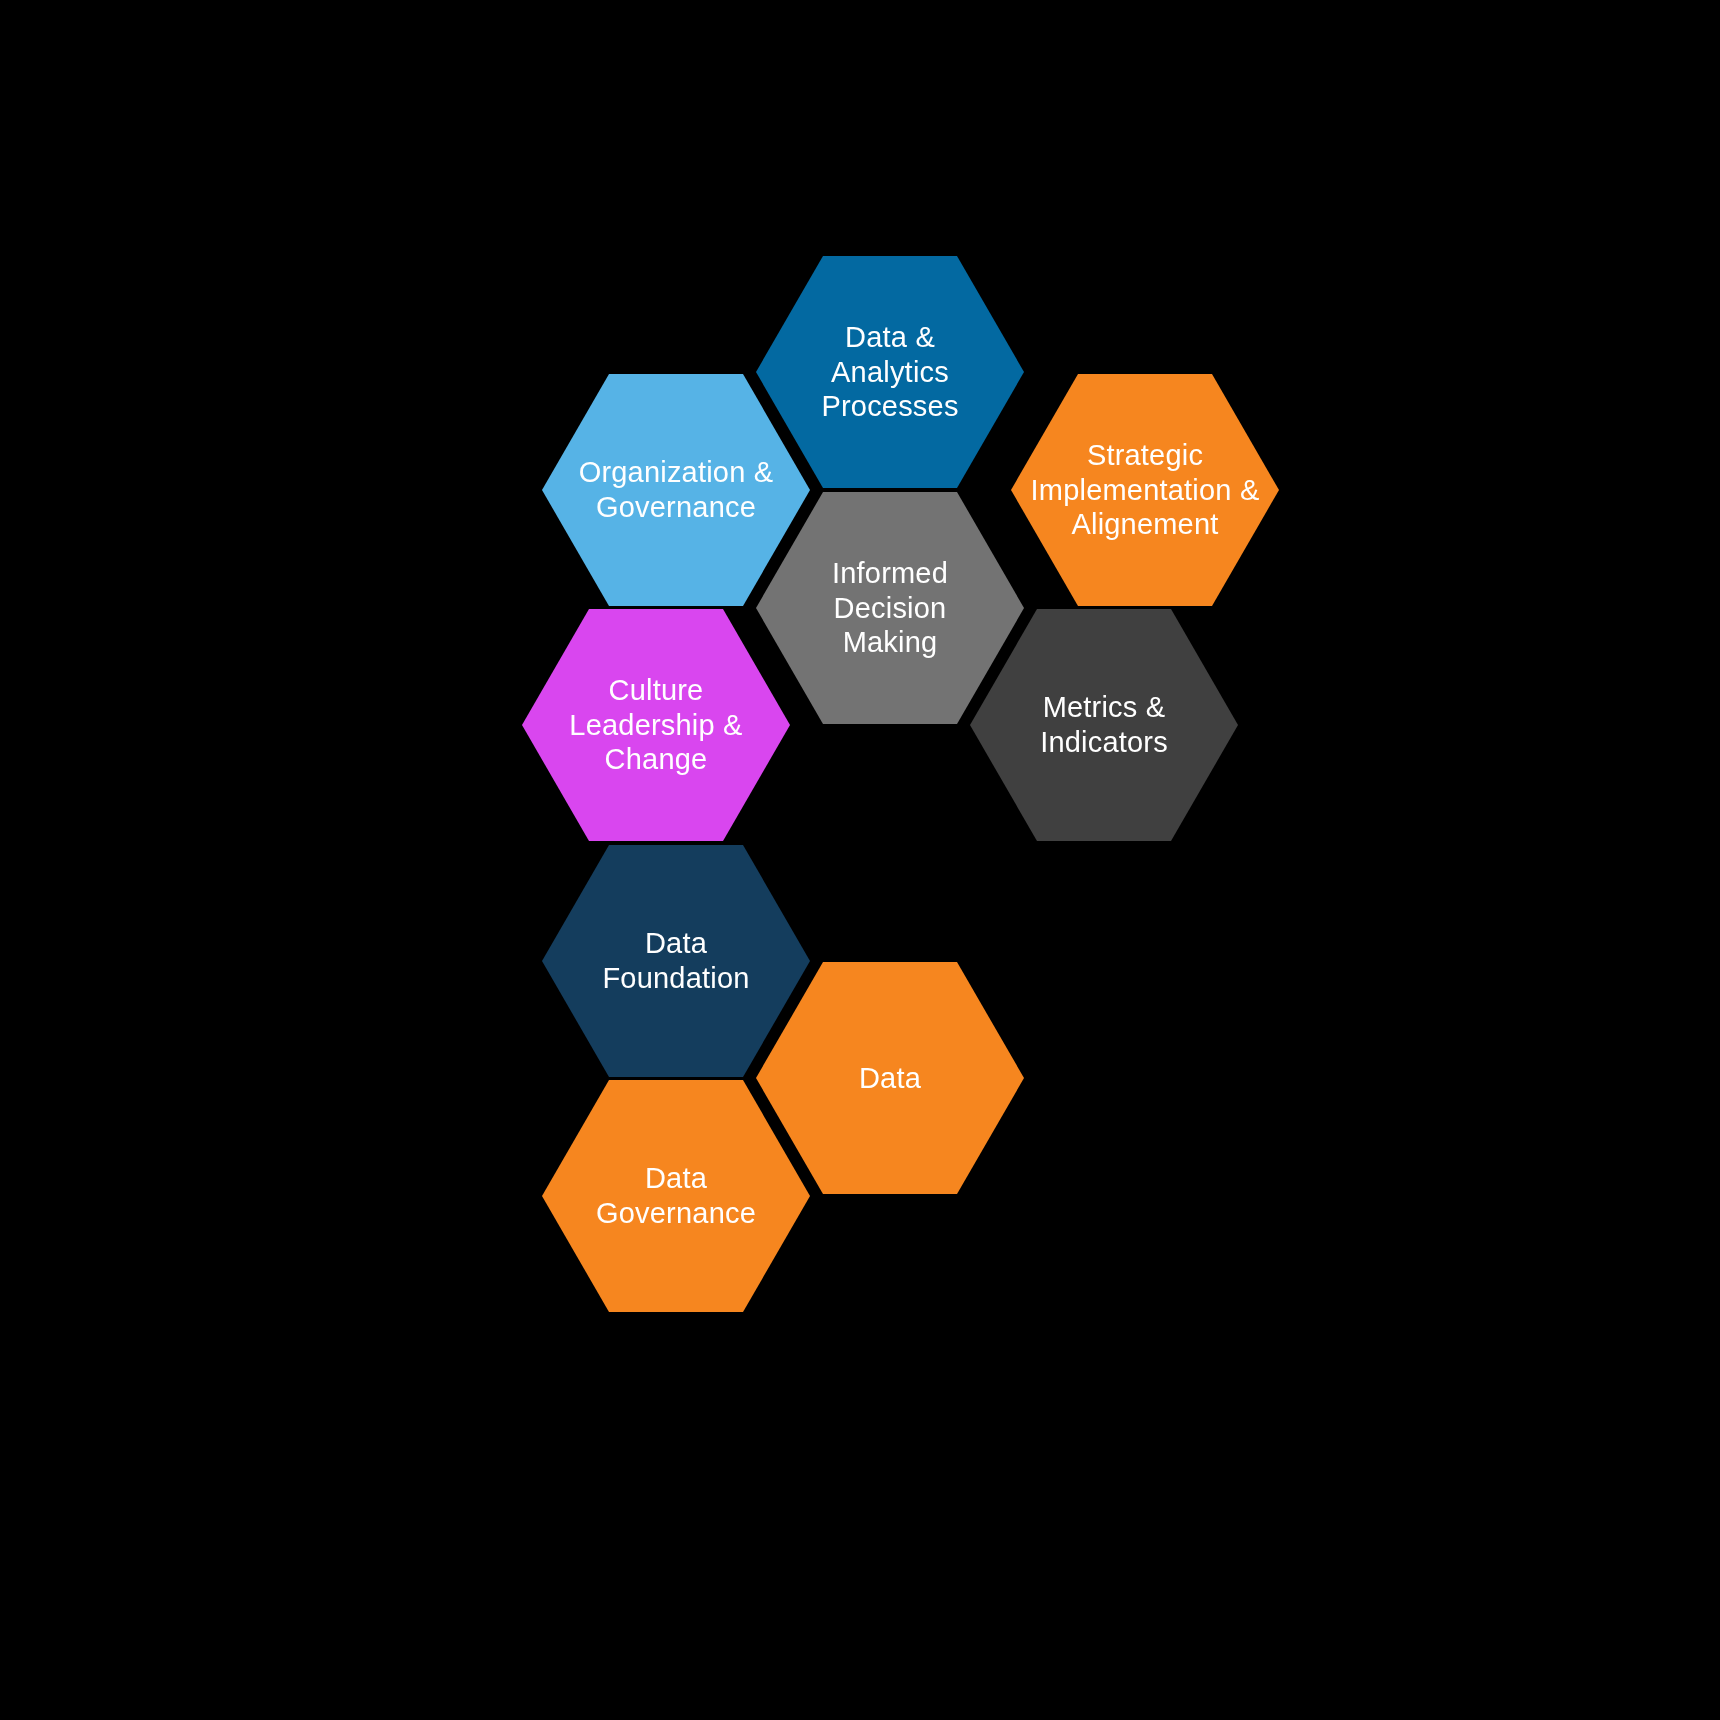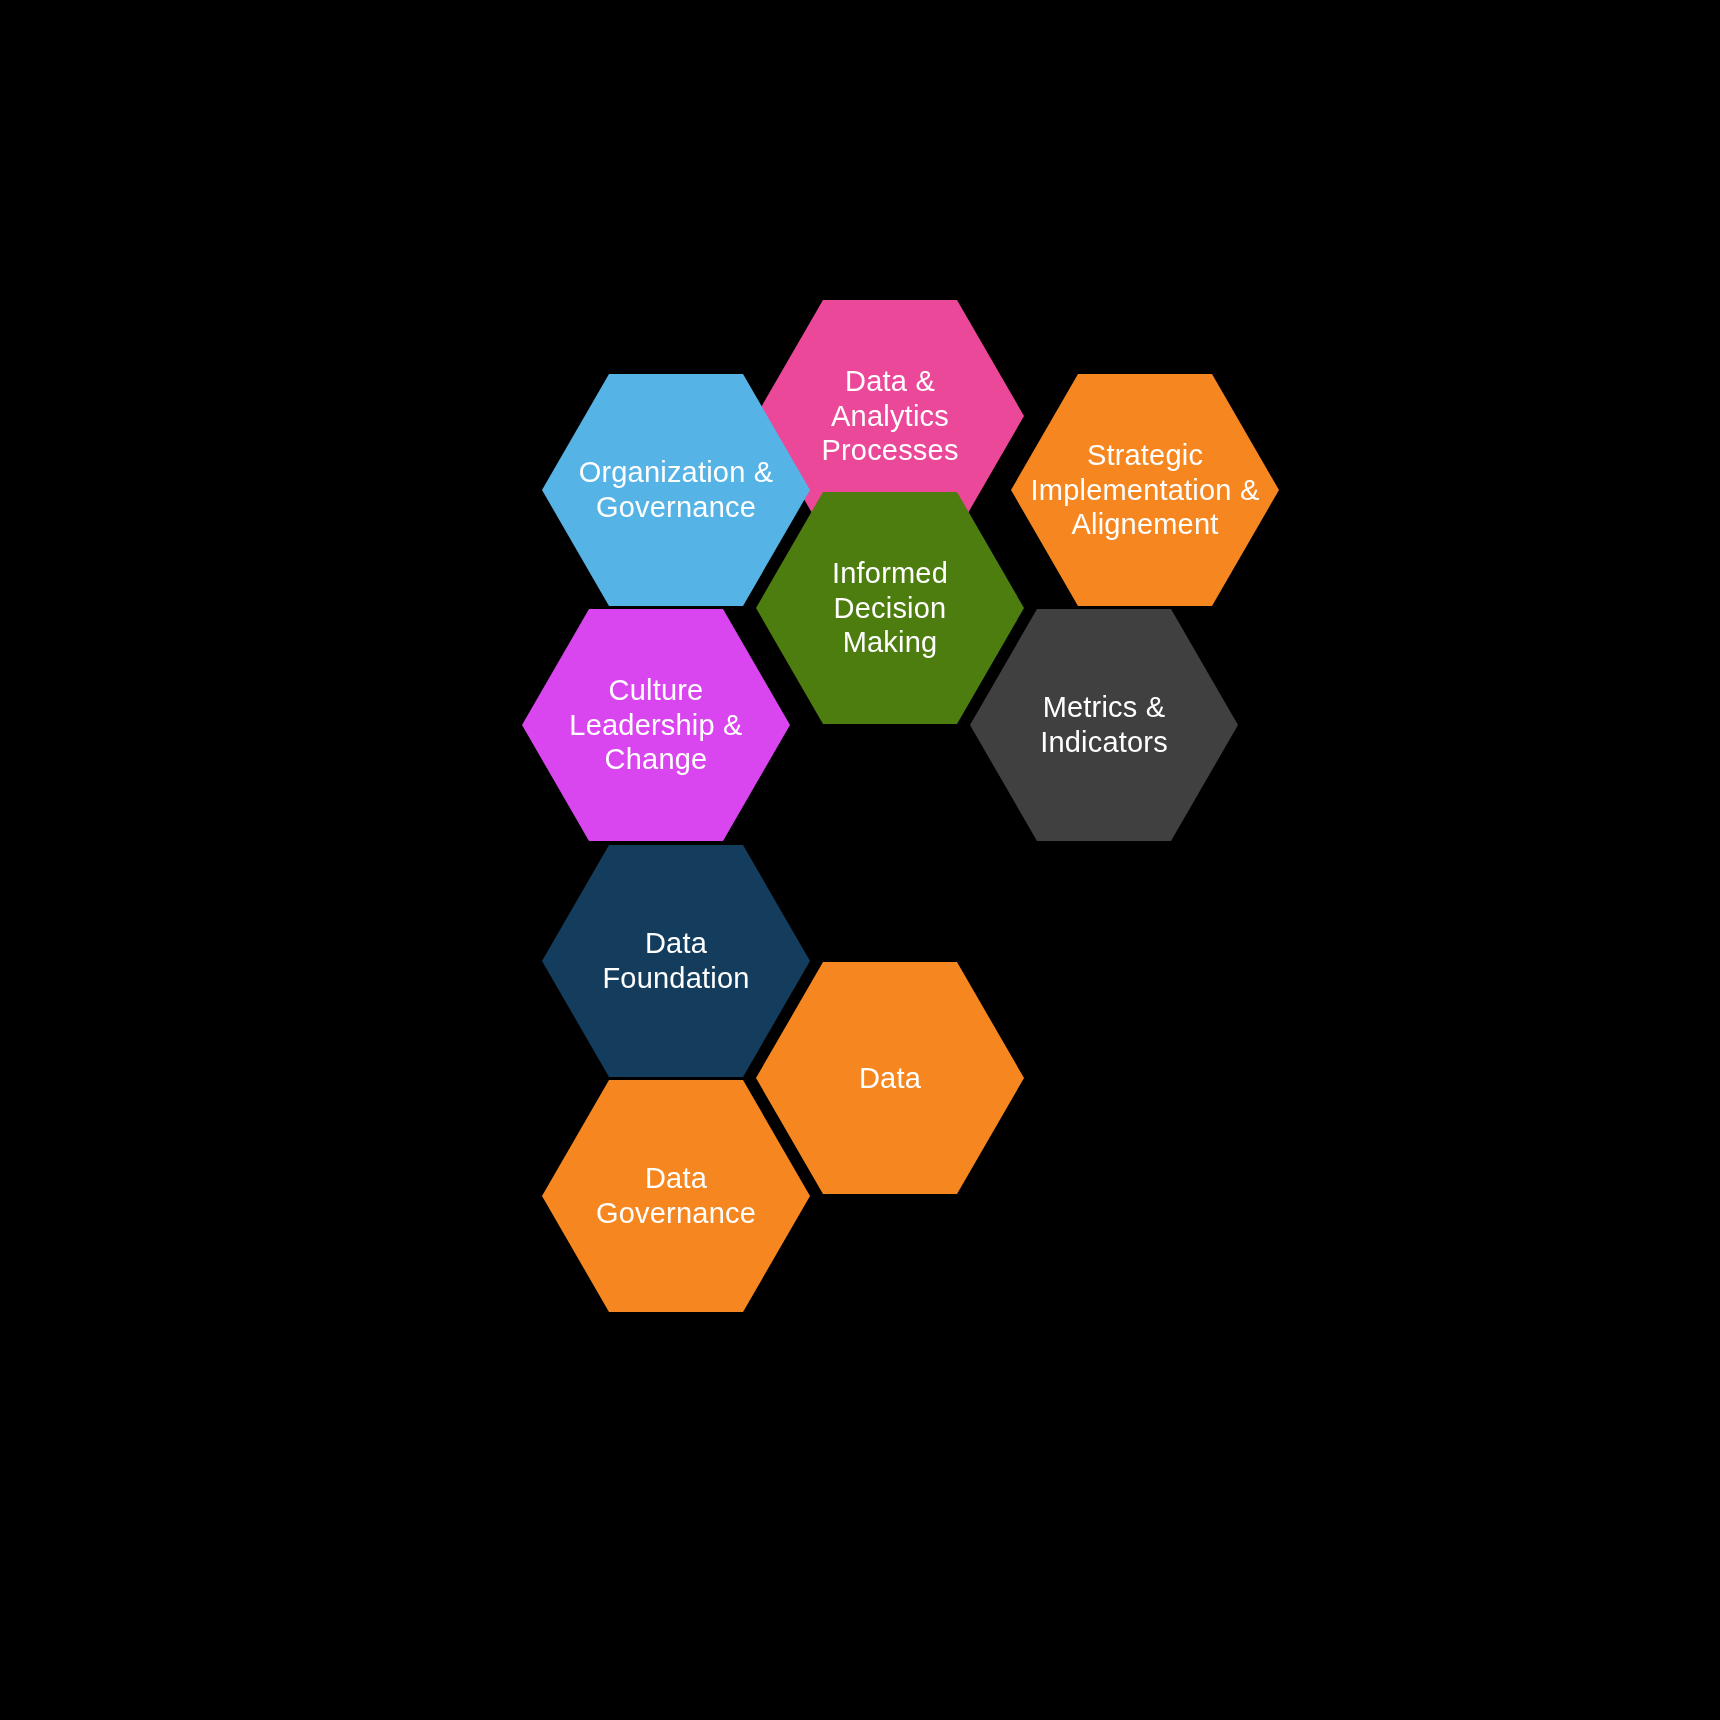--- a/index.html
+++ b/index.html
@@ -40,41 +40,41 @@
     width: 100%;
     padding: 0 18px;
     box-sizing: border-box;
   }
 </style>
 </head>
 <body>
 
 <div class="canvas">
   <div class="canvas">
-      <div class="hex" style="left: 890px; top: 372px; background: #ec4899; margin-top: 44px;">
+      <div class="hex" style="left: 890px; top: 372px; background: #0369a1;">
         <div class="hex-label">
           <div>Data &amp;</div>
           <div>Analytics</div>
           <div>Processes</div>
         </div>
       </div>
       <div class="hex" style="left: 676px; top: 490px; background: rgb(86, 179, 230); justify-content: center;">
         <div class="hex-label">
           <div>Organization &amp;</div>
           <div>Governance</div>
         </div>
       </div>
       <div class="hex" style="left: 1145px; top: 490px; background: rgb(246, 134, 31);">
         <div class="hex-label">
           <div>Strategic</div>
           <div>Implementation &amp;</div>
           <div>Alignement</div>
         </div>
       </div>
-      <div class="hex" style="left: 890px; top: 608px; background: #4d7c0f;">
+      <div class="hex" style="left: 890px; top: 608px; background: #737373;">
         <div class="hex-label">
           <div>Informed</div>
           <div>Decision</div>
           <div>Making</div>
         </div>
       </div>
       <div class="hex" style="left: 656px; top: 725px; background: #d946ef;">
         <div class="hex-label">
           <div>Culture</div>
           <div>Leadership &amp;</div>

